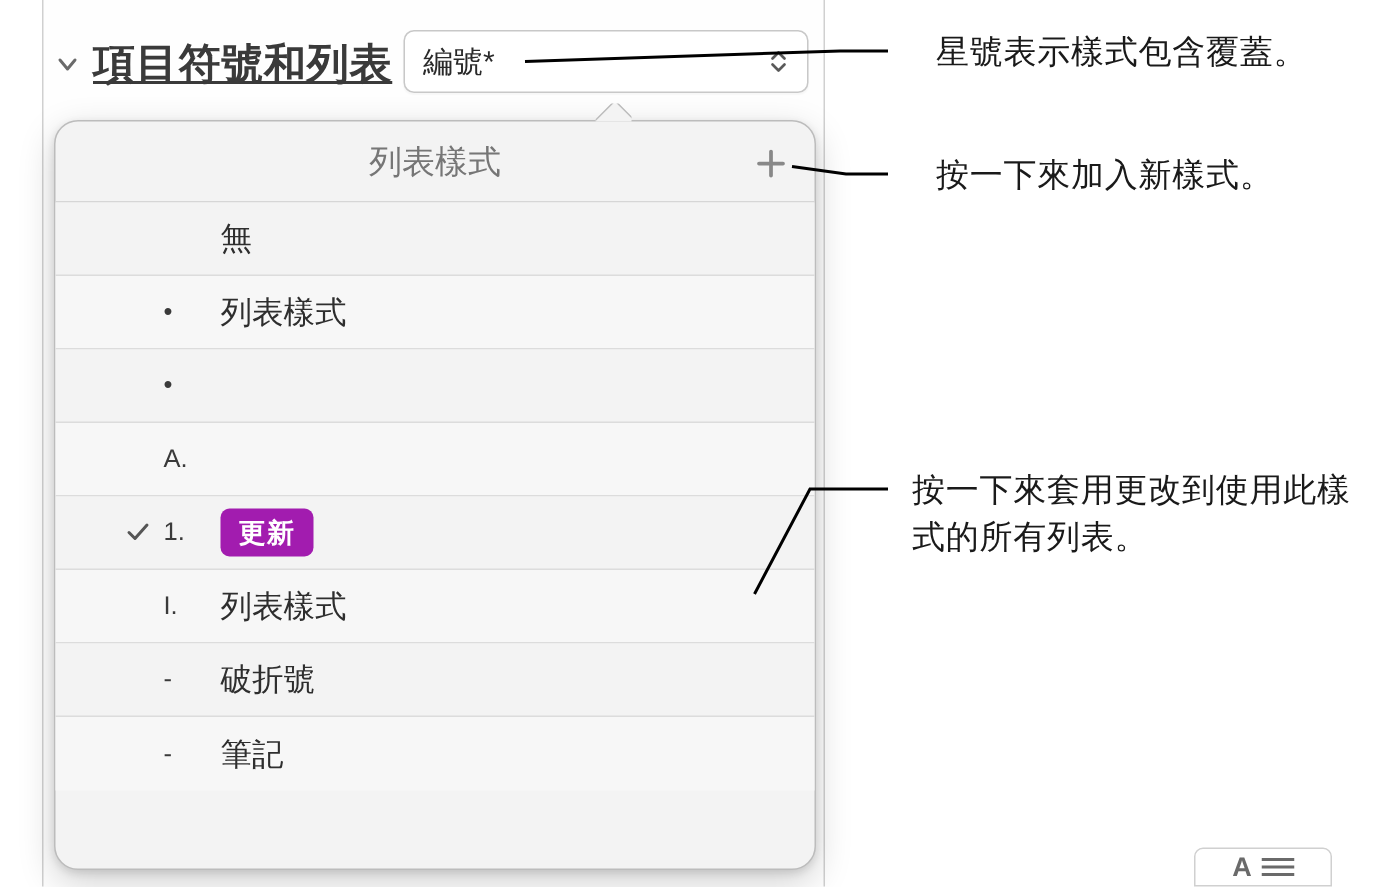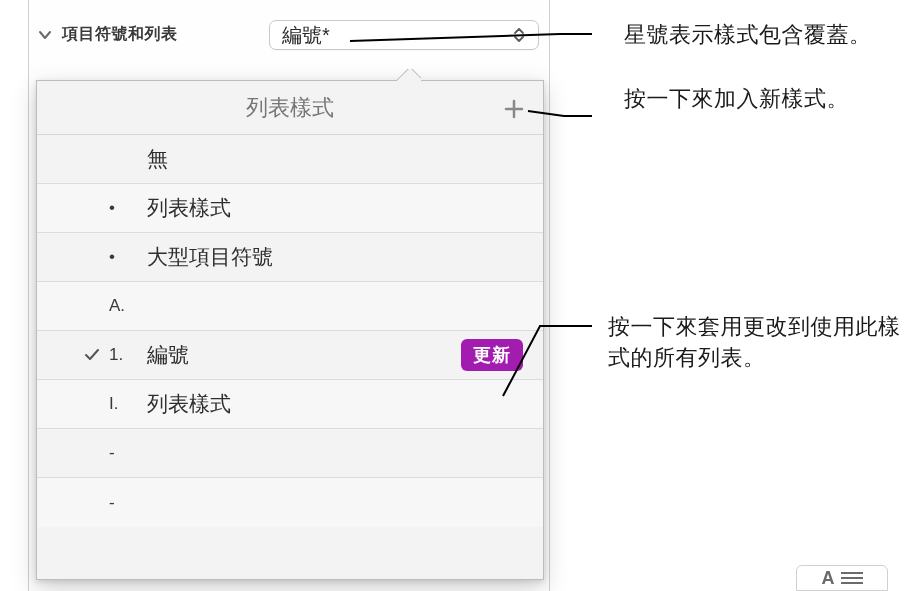--- a/index.html
+++ b/index.html
@@ -32,31 +32,32 @@
     }
     .disclosure {
       width: 14px;
       height: 14px;
       display: flex;
       align-items: center;
       justify-content: center;
       color: #6a6a6a;
     }
     .section-label {
-      font-size: 16px;
+      font-size: 28px;
       font-weight: 600;
       color: #3a3a3a;
       letter-spacing: 0.5px;
+      text-decoration: underline;
     }
     .dropdown {
       position: absolute;
       left: 269px;
       top: 20px;
       width: 270px;
-      height: 30px;
+      height: 42px;
       background: #fff;
       border: 1px solid #c8c8c8;
       border-radius: 7px;
       display: flex;
       align-items: center;
       padding: 0 12px;
       box-shadow: 0 1px 1px rgba(0,0,0,0.03);
     }
     .dropdown-value {
       font-size: 20px;
@@ -69,21 +70,21 @@
       color: #5a5a5a;
     }
     .popover {
       position: absolute;
       left: 36px;
       top: 80px;
       width: 508px;
       height: 500px;
       background: #f3f3f3;
       border: 1px solid #bcbcbc;
-      border-radius: 0;
+      border-radius: 16px;
       box-shadow: 0 8px 24px rgba(0,0,0,0.18), 0 2px 6px rgba(0,0,0,0.12);
     }
     .popover-arrow {
       position: absolute;
       top: -12px;
       left: 360px;
       width: 24px;
       height: 12px;
       overflow: hidden;
     }
@@ -186,21 +187,21 @@
     }
     .callout {
       position: absolute;
       font-size: 22px;
       color: #1a1a1a;
       line-height: 1.4;
       letter-spacing: 0.5px;
       margin-left: 24px;
     }
     .callout-1 { left: 600px; top: 20px; }
-    .callout-2 { left: 600px; top: 84px; }
+    .callout-2 { left: 600px; top: 102px; }
     .callout-3 { left: 584px; top: 312px; width: 310px; }
     svg.leader { position: absolute; top:0; left:0; width:920px; height:591px; pointer-events:none; }
   </style>
 </head>
 <body>
 
 <div class="panel-bg"></div>
 
 <div class="section-row">
   <span class="disclosure">
@@ -237,48 +238,48 @@
       <span class="style-label">無</span>
     </div>
     <div class="style-item">
       <span class="check-col"></span>
       <span class="bullet-col">•</span>
       <span class="style-label">列表樣式</span>
     </div>
     <div class="style-item">
       <span class="check-col"></span>
       <span class="bullet-col">•</span>
-      <span class="style-label">大型項目符號</span>
     </div>
     <div class="style-item">
       <span class="check-col"></span>
       <span class="bullet-col">A.</span>
     </div>
     <div class="style-item">
       <span class="check-col">
         <svg width="18" height="18" viewBox="0 0 18 18">
             <path d="M3 9 L7 13 L15 4" fill="none" stroke="#555" stroke-width="2" stroke-linecap="round" stroke-linejoin="round"></path>
           </svg>
       </span>
       <span class="bullet-col">1.</span>
-      <span class="style-label">編號</span>
       <span class="update-button">更新</span>
     </div>
     <div class="style-item">
       <span class="check-col"></span>
       <span class="bullet-col">I.</span>
       <span class="style-label">列表樣式</span>
     </div>
     <div class="style-item">
       <span class="check-col"></span>
       <span class="bullet-col">-</span>
+      <span class="style-label">破折號</span>
     </div>
     <div class="style-item" style="border-bottom:none;">
       <span class="check-col"></span>
       <span class="bullet-col">-</span>
+      <span class="style-label">筆記</span>
     </div>
   </div>
 </div>
 
 <div class="bottom-tool">
   <span style="font-size:18px;font-weight:600;">A</span>
   <svg width="22" height="14" viewBox="0 0 22 14">
     <line x1="0" y1="2" x2="22" y2="2" stroke="#6a6a6a" stroke-width="2"></line>
     <line x1="0" y1="7" x2="22" y2="7" stroke="#6a6a6a" stroke-width="2"></line>
     <line x1="0" y1="12" x2="22" y2="12" stroke="#6a6a6a" stroke-width="2"></line>

